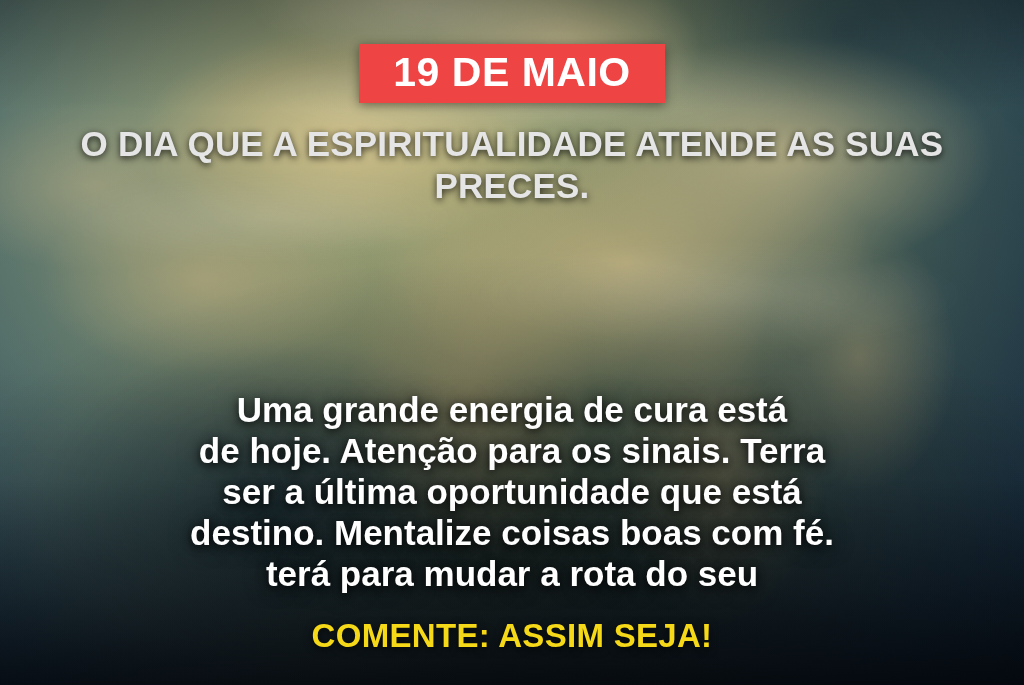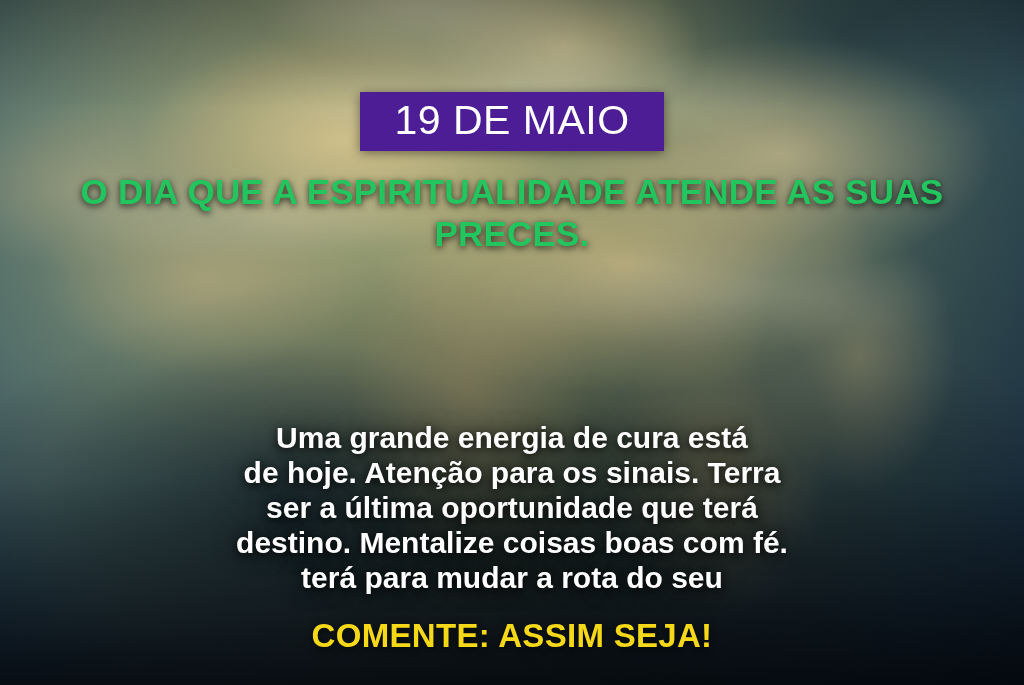--- a/index.html
+++ b/index.html
@@ -255,49 +255,49 @@
   
   .content {
     position: absolute;
     inset: 0;
     display: flex;
     flex-direction: column;
     align-items: center;
   }
 
   .date-banner {
-    margin-top: 92px;
-    background: #4c1d95;
+    margin-top: 44px;
+    background: #ef4444;
     color: #ffffff;
     padding: 7px 34px 9px;
     font-size: 41px;
-    font-weight: 400;
+    font-weight: 700;
     letter-spacing: 0.5px;
     line-height: 1.06;
     white-space: nowrap;
     box-shadow: 0 2px 10px rgba(0,0,0,0.45);
   }
 
   .headline {
     margin-top: 20px;
-    color: #22c55e;
+    color: #e5e5e5;
     font-size: 35px;
     font-weight: 700;
     line-height: 1.2;
     text-align: center;
     letter-spacing: 0.2px;
     max-width: 930px;
     text-shadow: 0 2px 7px rgba(0,0,0,0.78);
   }
 
   .spacer { flex: 1 1 auto; }
 
   .body-copy {
     color: #ffffff;
-    font-size: 30px;
+    font-size: 35px;
     font-weight: 700;
     line-height: 1.17;
     text-align: center;
     max-width: 880px;
     padding: 0 16px;
     text-shadow: 0 2px 9px rgba(0,0,0,0.85), 0 0 22px rgba(0,0,0,0.55);
   }
   .body-copy .line { display: block; }
 
   .cta {
@@ -346,21 +346,21 @@
     <div class="headline">
       <span class="line">O DIA QUE A ESPIRITUALIDADE</span>
       <span class="line">ATENDE AS SUAS PRECES.</span>
     </div>
 
     <div class="spacer"></div>
 
     <div class="body-copy">
       <span class="line">Uma grande energia de cura está</span>
       <span class="line">de hoje. Atenção para os sinais. Terra</span>
-      <span class="line">ser a última oportunidade que terá</span>
+      <span class="line">ser a última oportunidade que está</span>
       <span class="line">destino. Mentalize coisas boas com fé.</span>
       <span class="line">terá para mudar a rota do seu</span>
     </div>
 
     <div class="cta">COMENTE: ASSIM SEJA!</div>
 
   </div>
 </div>
 
 </body></html>

